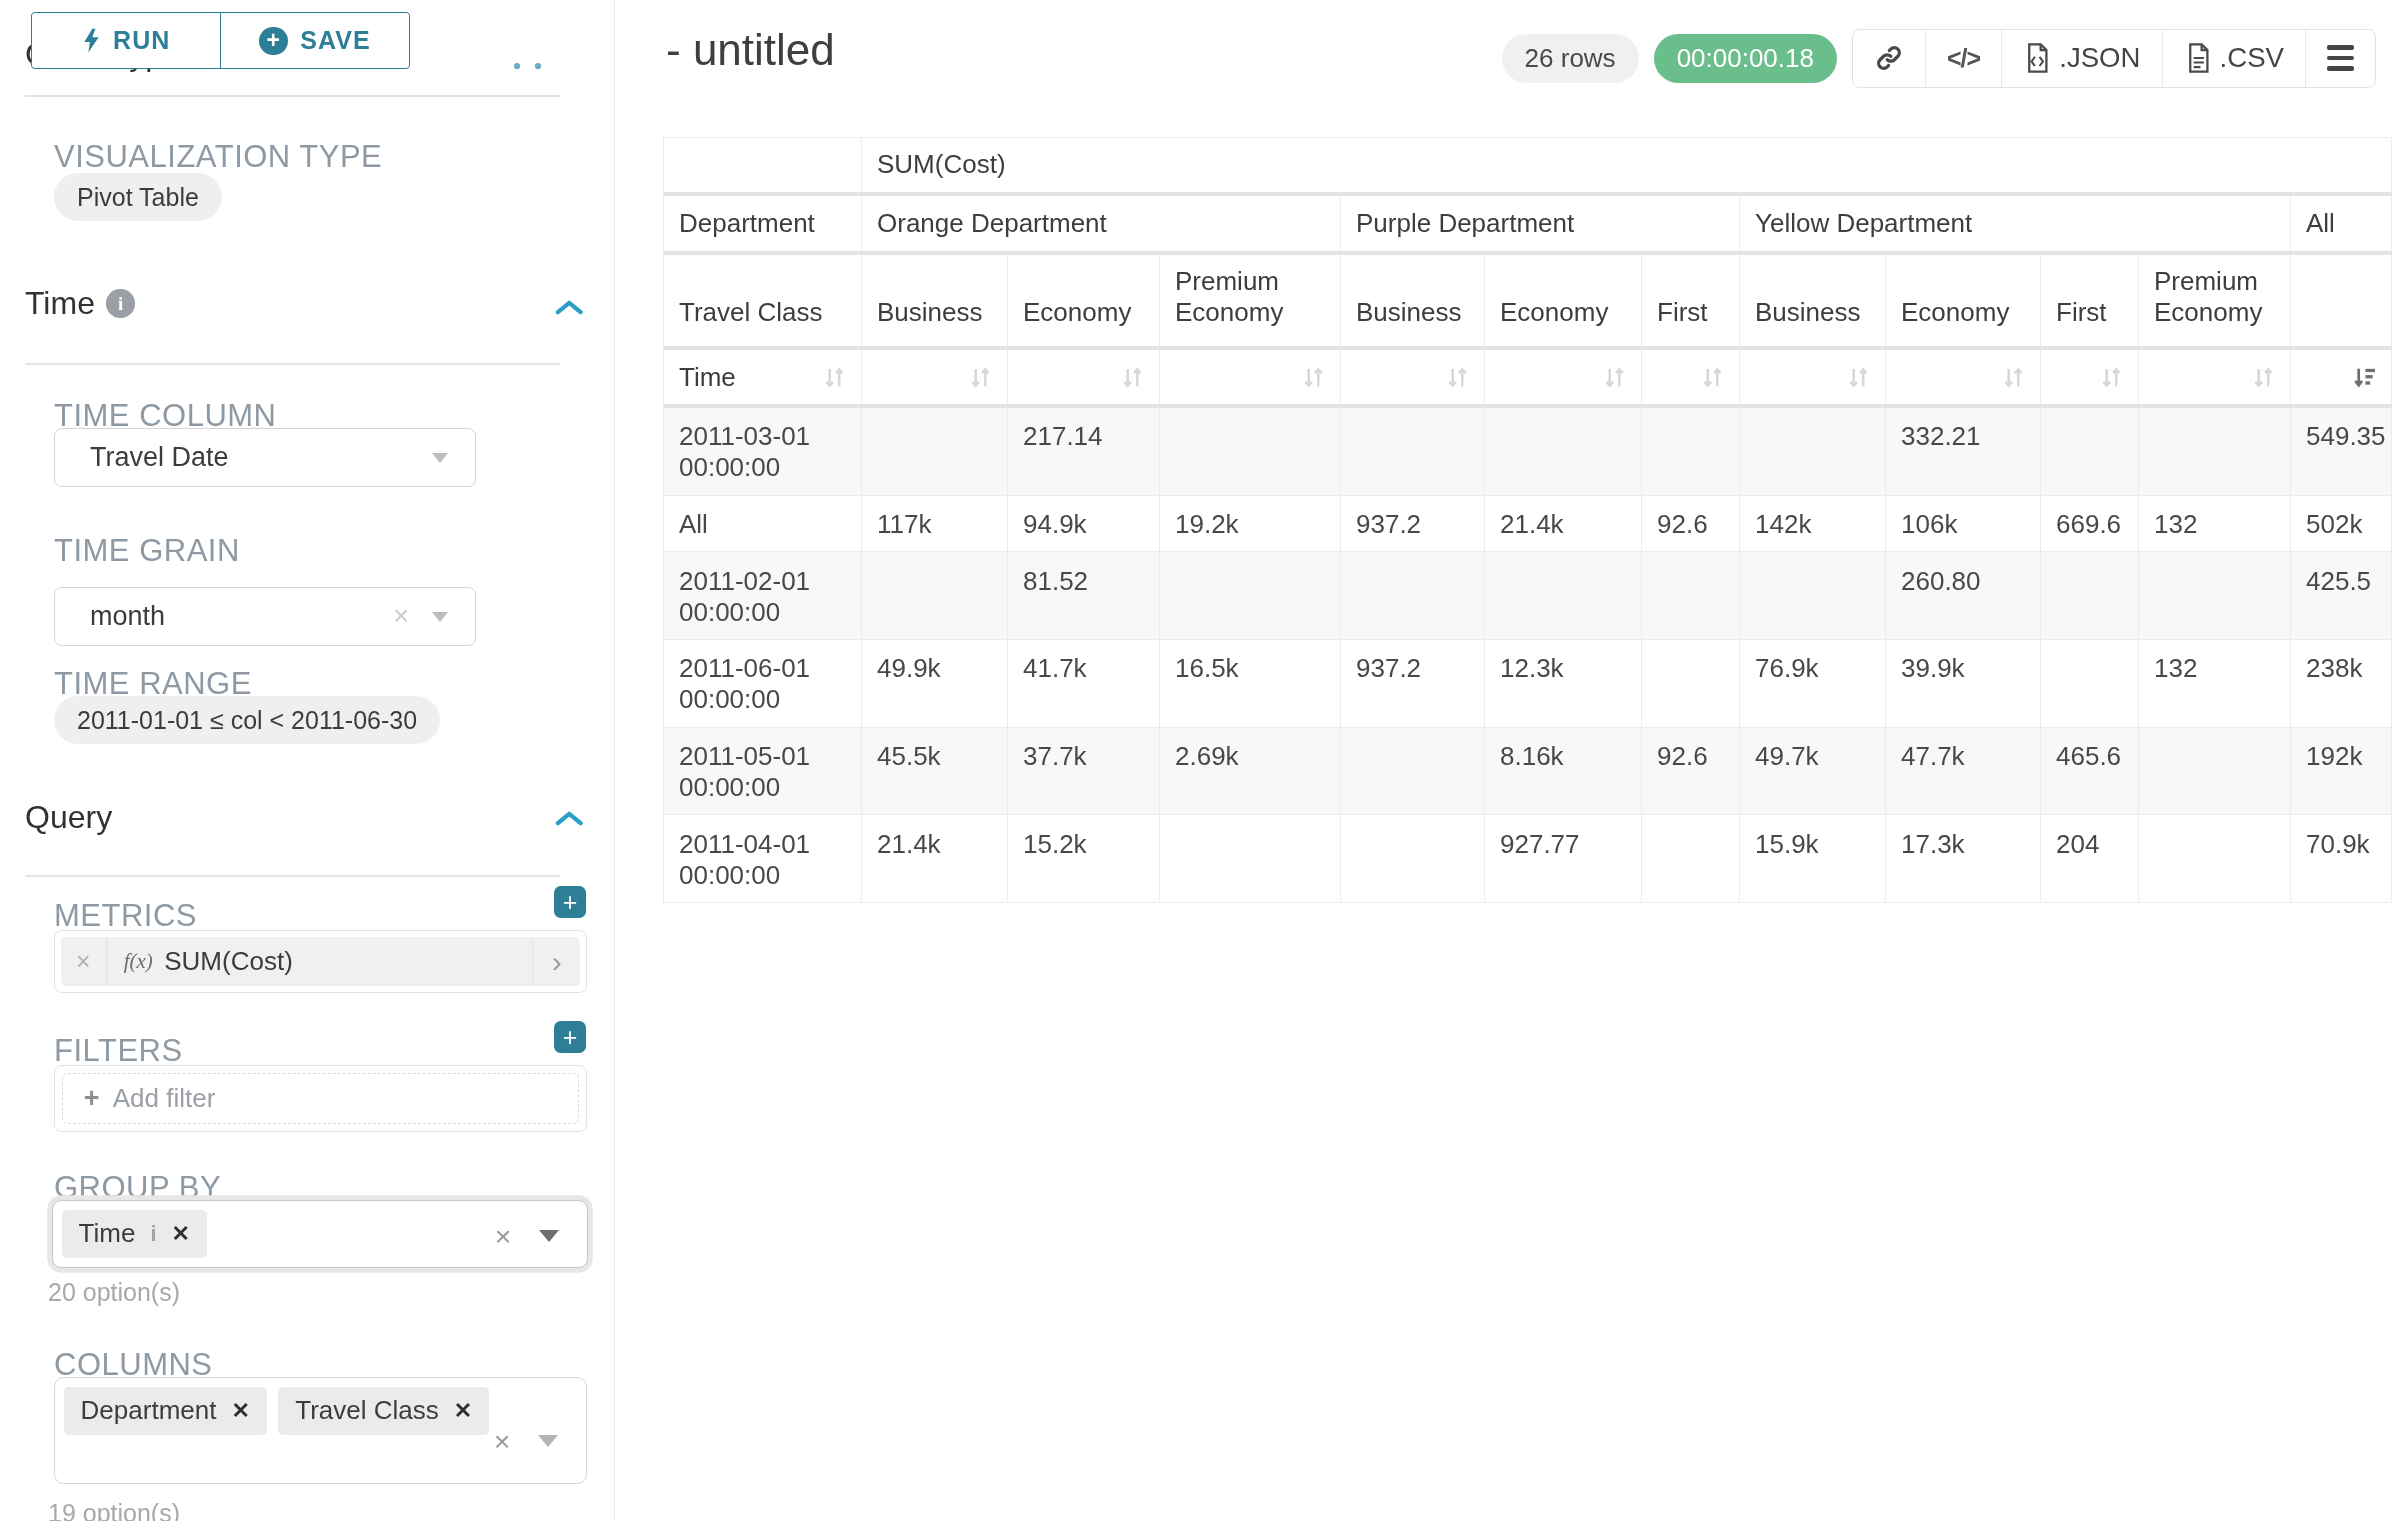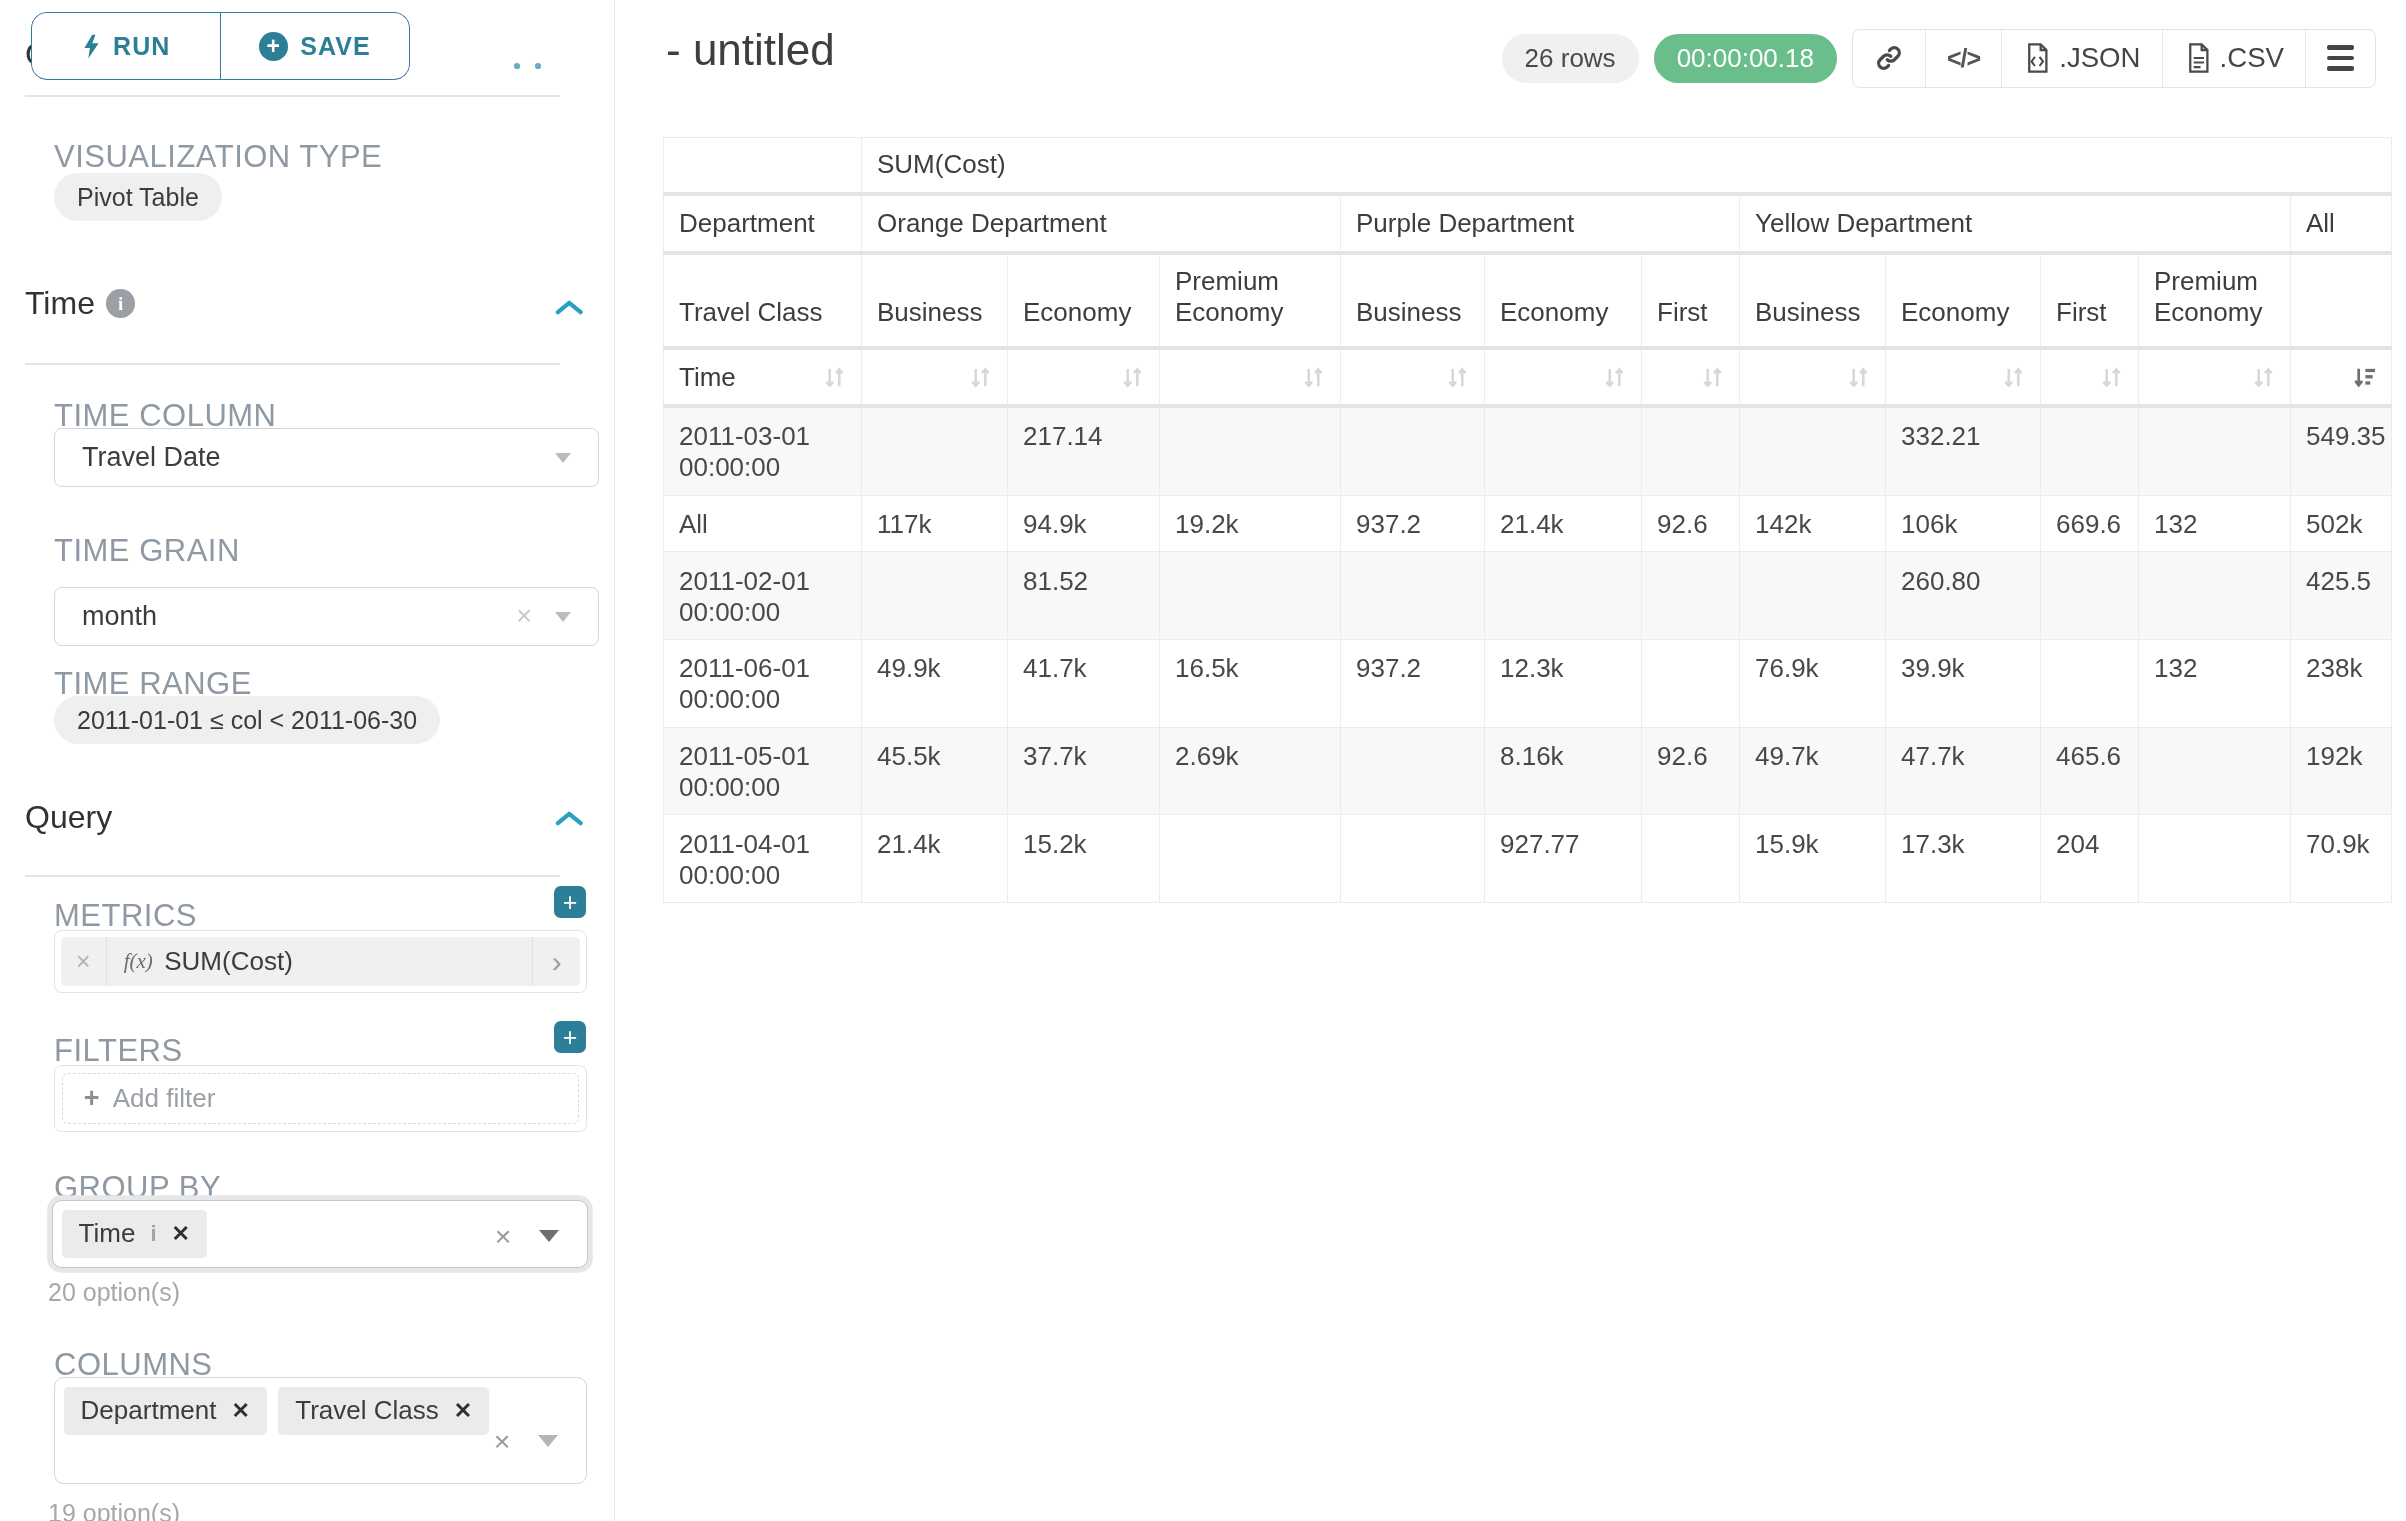--- a/index.html
+++ b/index.html
@@ -2,36 +2,36 @@
 <html style="font-size:15px"><head>
 <meta charset="utf-8">
 <style>
   * { margin:0; padding:0; box-sizing:border-box; }
   html,body { background:#fff; }
   body { font-family:"Liberation Sans", sans-serif; color:#484848; }
   .page { position:relative; width:2406px; height:1522px; overflow:hidden; background:#fff; }
 
   
   .sidebar { position:absolute; left:0; top:0; width:615px; height:1522px; background:#fff; border-right:1.9px solid #eaeaea; }
-  .run-save { position:absolute; left:31px; top:12.4px; width:379px; height:68px; border:1.9px solid #2d7f98; border-radius:16px; display:flex; background:#6d28d9; z-index:3; overflow:hidden; }
+  .run-save { position:absolute; left:31px; top:12.4px; width:379px; height:57px; border:1.9px solid #2d7f98; border-radius:4px; display:flex; background:#6d28d9; z-index:3; overflow:hidden; }
   .rs-btn { flex:1; display:flex; align-items:center; justify-content:center; gap:12.4px; color:#2d7f98; font-weight:700; font-size:25px; letter-spacing:1px; cursor:pointer; background:#fff; }
   .rs-btn + .rs-btn { border-left:1.9px solid #2d7f98; }
   .plus-circle { width:28.5px; height:28.5px; border-radius:50%; background:#2d7f98; color:#fff; display:flex; align-items:center; justify-content:center; font-size:23px; font-weight:700; line-height:1; }
   .chart-type-title { position:absolute; left:25px; top:36px; font-size:32px; font-weight:500; color:#323232; z-index:1; }
   .mini-dot { position:absolute; top:63px; width:5.7px; height:5.7px; border-radius:50%; background:#69abc8; z-index:4; }
   .divider { position:absolute; left:25px; width:535px; height:1.9px; background:#e4e4e4; }
 
   .side-label { position:absolute; left:54px; font-size:31px; letter-spacing:0.5px; color:#8e99a3; }
   .chip-pill { position:absolute; left:54px; background:#efefef; border-radius:28.5px; padding:9.5px 23px; font-size:25px; color:#3c3c3c; white-space:nowrap; }
 
   .section-title { position:absolute; left:25px; font-size:32px; font-weight:500; color:#323232; display:flex; align-items:center; gap:11.4px; }
   .info-circle { width:28.5px; height:28.5px; border-radius:50%; background:#9aa0a6; color:#fff; font-size:19px; font-weight:700; display:flex; align-items:center; justify-content:center; font-family:"Liberation Serif", serif; }
   .chevron-up { position:absolute; left:555px; }
 
-  .select-box { position:absolute; left:54px; width:545px; height:59px; border:1.9px solid #d4d4d4; border-radius:7.6px; background:#fff; display:flex; align-items:center; }
+  .select-box { position:absolute; left:54px; width:422px; height:59px; border:1.9px solid #d4d4d4; border-radius:7.6px; background:#fff; display:flex; align-items:center;padding-left:8px; }
   .select-value { margin-left:27px; font-size:27px; color:#3c3c3c; flex:1; }
   .caret-down { width:0; height:0; border-left:8.6px solid transparent; border-right:8.6px solid transparent; border-top:10.5px solid #bcbcbc; margin-right:27px; }
   .clear-x { color:#c9c9c9; font-size:27px; margin-right:23px; line-height:1; }
 
   .add-btn { position:absolute; left:554px; width:32px; height:32px; background:#2d7f98; border-radius:6.7px; color:#fff; font-size:25px; font-weight:500; display:flex; align-items:center; justify-content:center; line-height:1; cursor:pointer; }
 
   .metric-box { position:absolute; left:54px; width:533px; height:63px; border:1.9px solid #e2e2e2; border-radius:7.6px; background:#fff; padding:5.7px; }
   .metric-chip { background:#f0f0f0; border-radius:4.8px; height:100%; display:flex; align-items:center; }
   .metric-x { width:46px; text-align:center; color:#b3b3b3; font-size:25px; border-right:1.9px solid #e2e2e2; align-self:stretch; display:flex; align-items:center; justify-content:center; }
   .metric-fx { font-style:italic; color:#6d6d6d; font-size:21px; margin-left:17px; font-family:"Liberation Serif", serif; }

